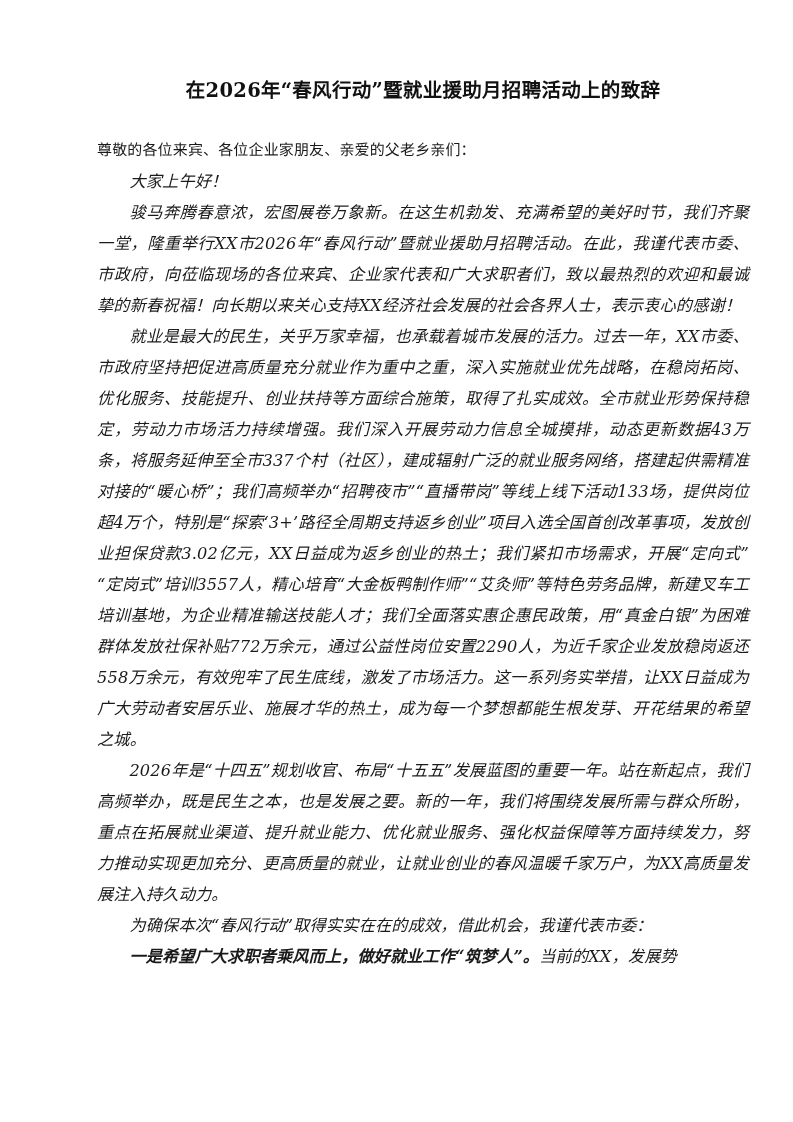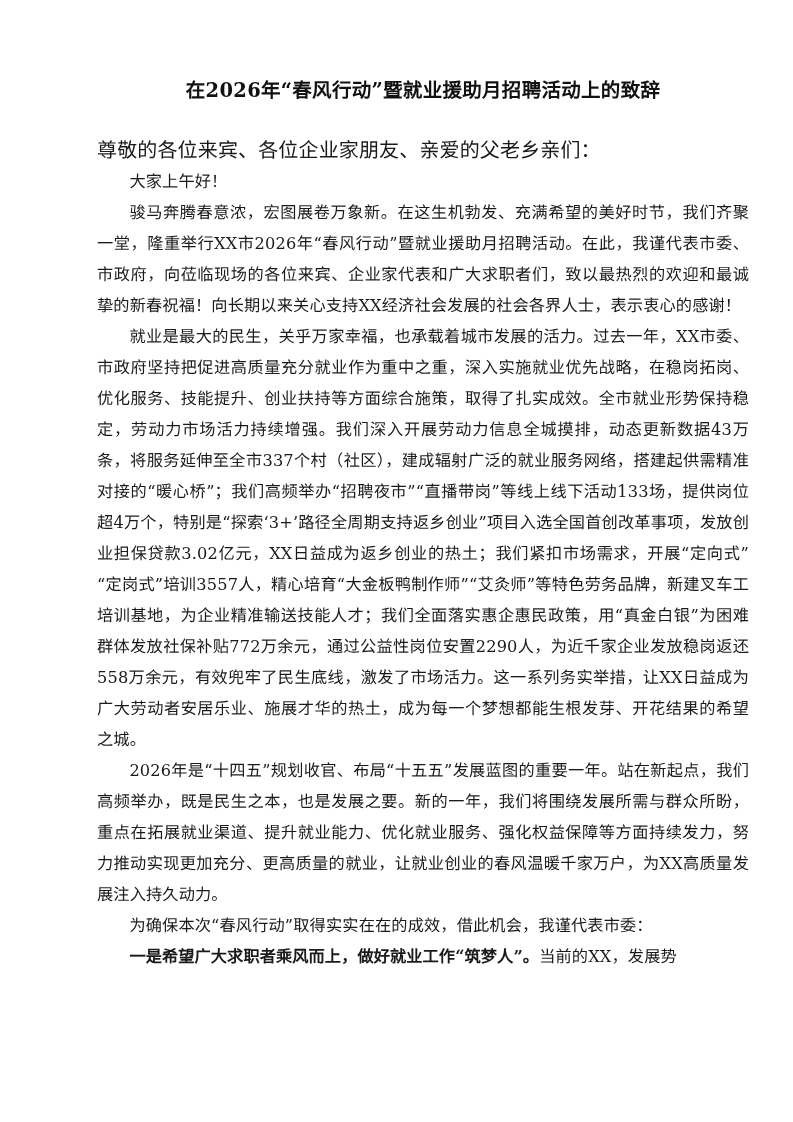--- a/index.html
+++ b/index.html
@@ -38,38 +38,39 @@
     font-weight: bold;
     letter-spacing: 0.3px;
     line-height: 1.4;
     padding-top: 77px;
     color: #111111;
     font-family: "DejaVu Serif", "Liberation Serif", serif;
   }
   .salutation {
     margin: 0;
     padding-top: 31px;
-    font-size: 20px;
+    font-size: 15px;
     line-height: 31px;
     text-align: justify;
     text-justify: inter-character;
     letter-spacing: 0.15px;
     color: #1a1a1a;
   }
   p.body-para {
     margin: 0;
     padding: 0;
     font-size: 16.2px;
     line-height: 31px;
     text-align: justify;
     text-justify: inter-character;
     text-indent: 2em;
     letter-spacing: 0.15px;
     color: #1a1a1a;
     word-break: break-all;
+    font-style: italic;
   }
   .bold-lead {
     font-weight: bold;
     letter-spacing: 0.1px;
   }
 </style>
 </head>
 <body>
 
 <div class="page">

